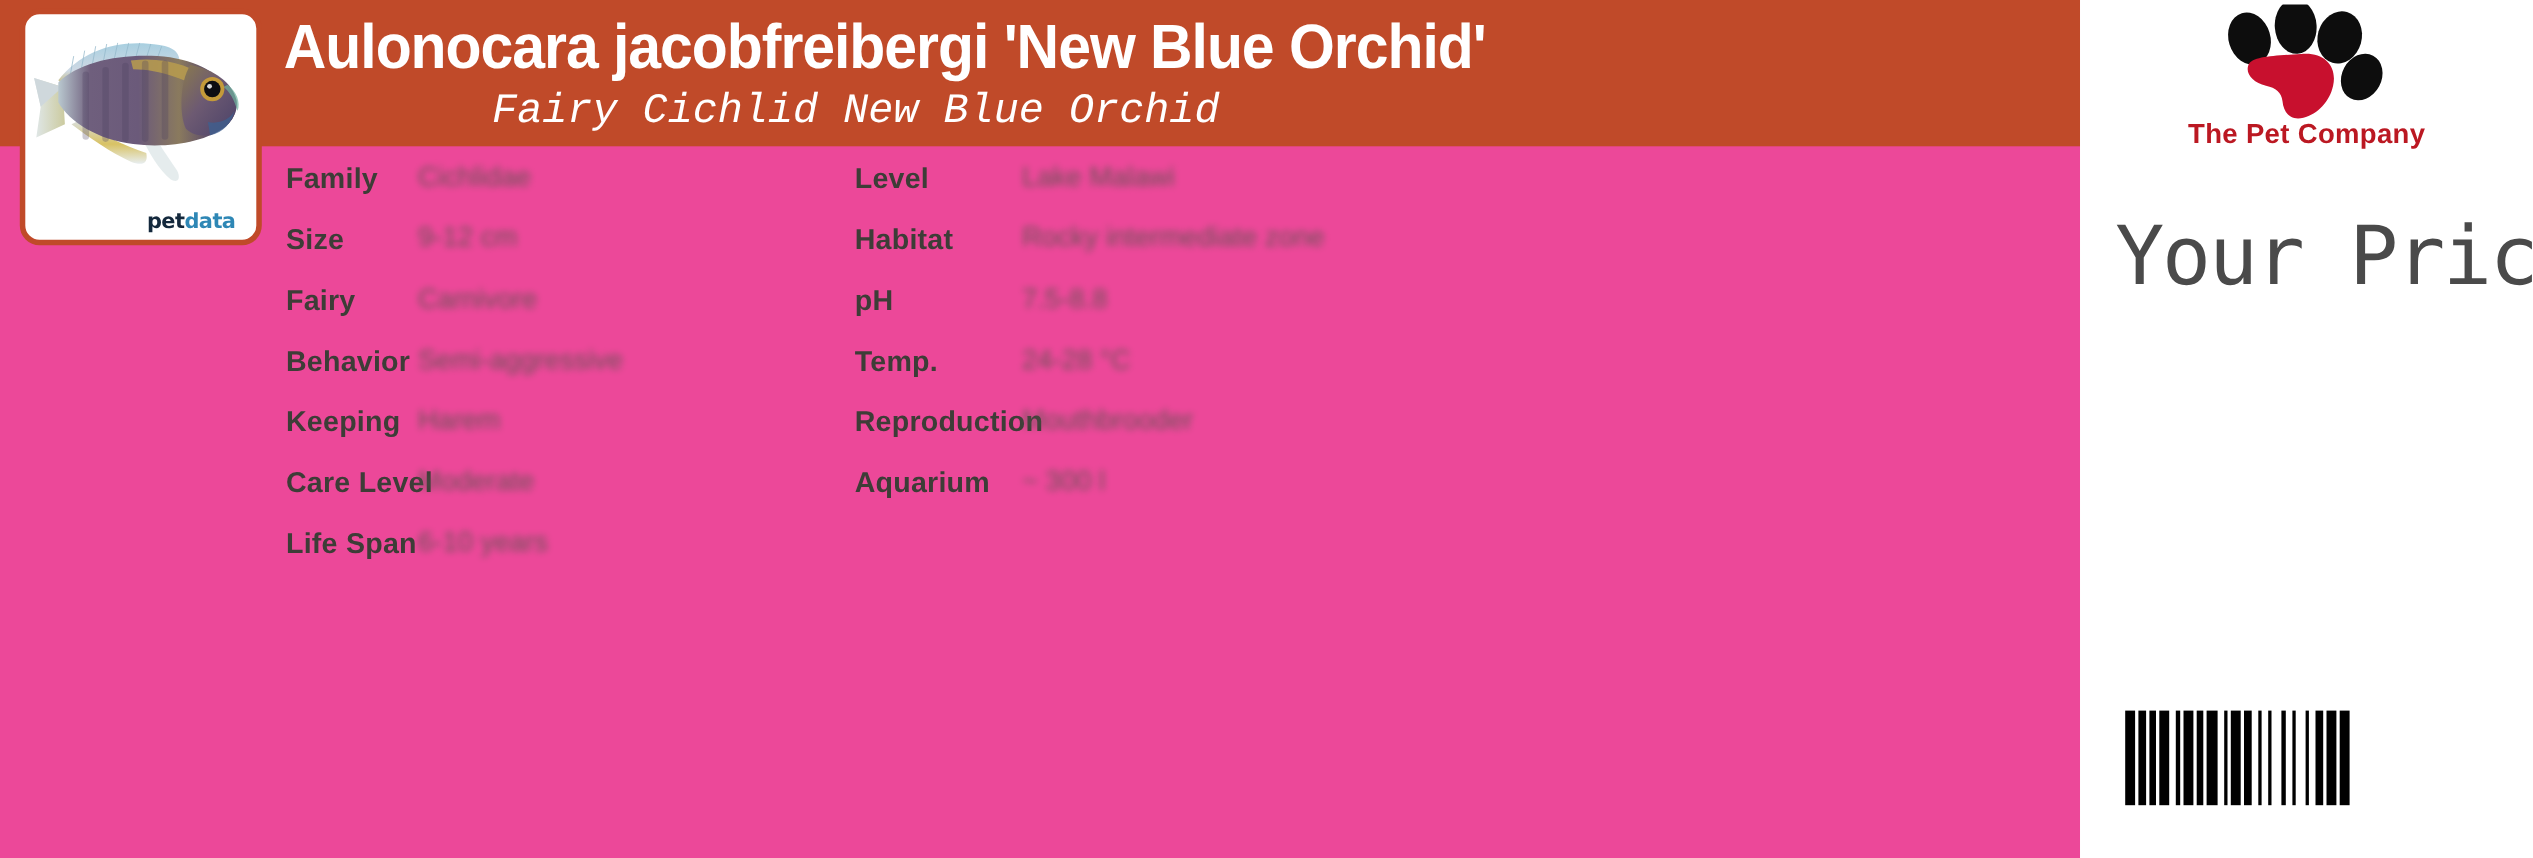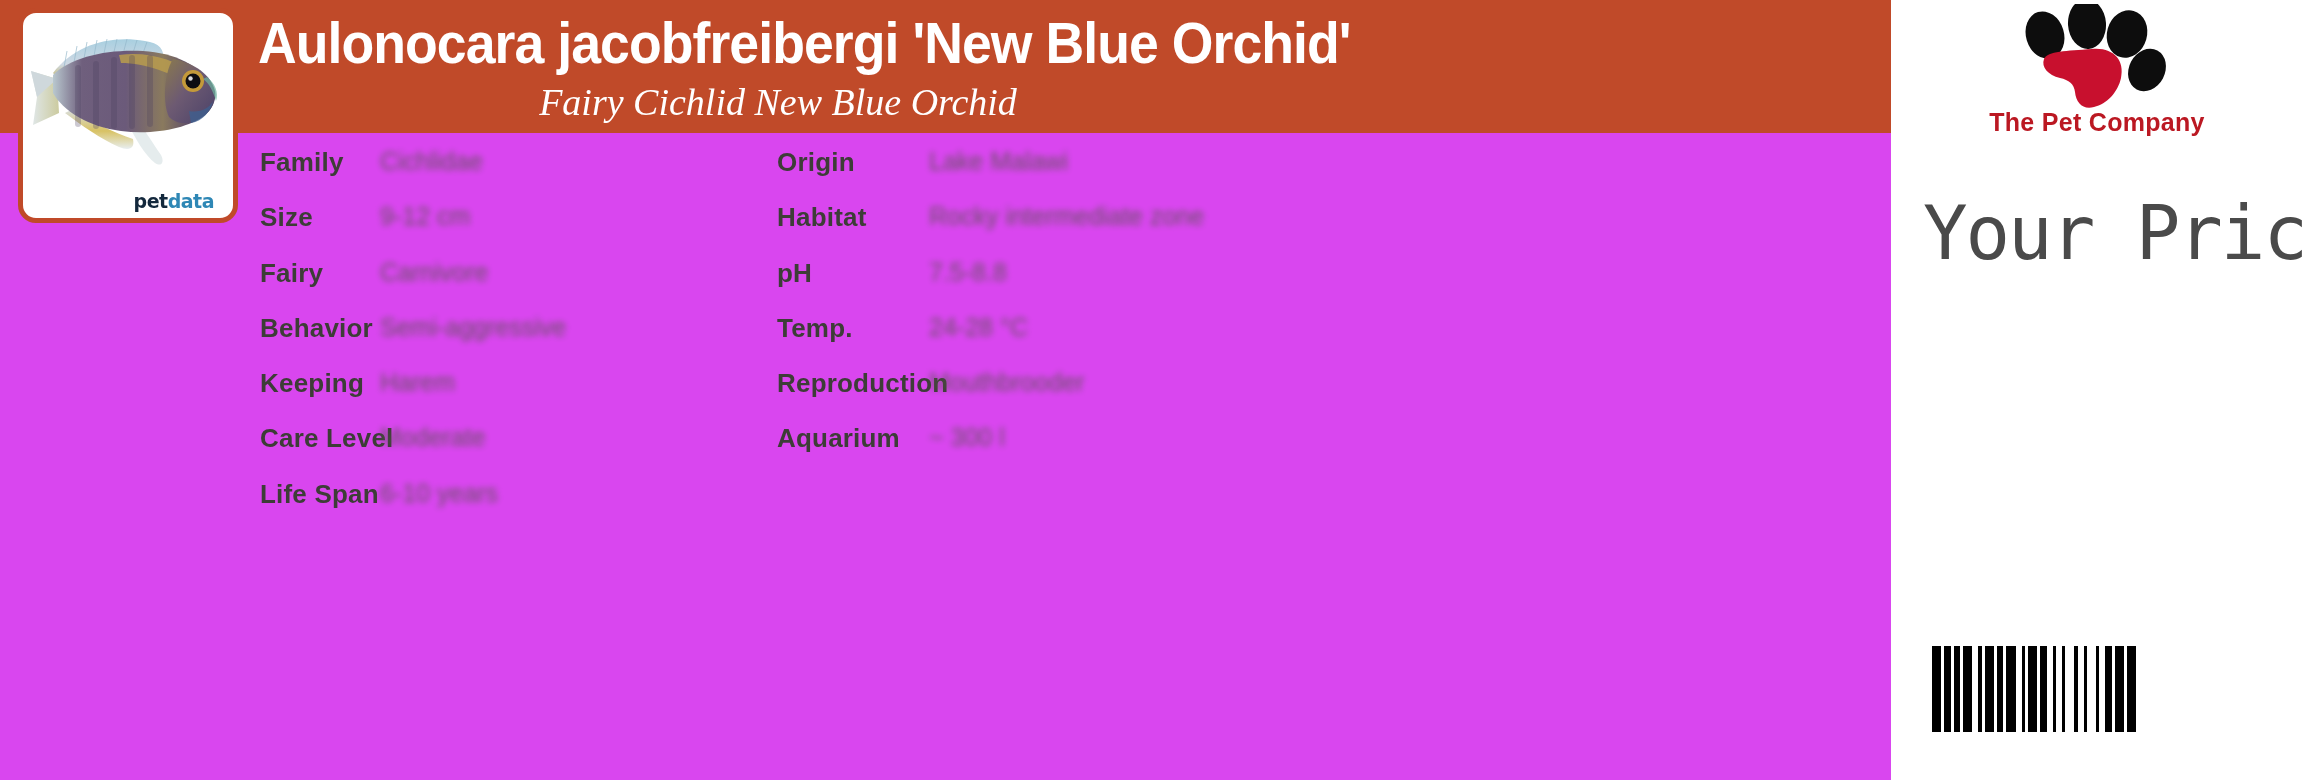--- a/index.html
+++ b/index.html
@@ -12,21 +12,21 @@
   .label-card{
     position:relative;
     width:2303px;height:780px;
     display:flex;
     background:#ffffff;
   }
   
   .main-panel{
     position:relative;
     width:1891px;height:780px;
-    background:#d946ef;
+    background:#ec4899;
     overflow:hidden;
   }
   .header-band{
     position:absolute;
     left:0;top:0;
     width:1891px;height:133px;
     background:#c04a29;
   }
   .header-text{
     position:absolute;
@@ -39,21 +39,21 @@
     font-weight:bold;
     font-size:57px;
     line-height:66px;
     letter-spacing:-1px;
     color:#ffffff;
     white-space:nowrap;
     transform:scaleX(0.94);
     transform-origin:left center;
   }
   .common-name{
-    font-family:Liberation Serif, serif;
+    font-family:Liberation Mono, monospace;
     font-style:italic;
     font-weight:normal;
     font-size:38px;
     line-height:48px;
     color:#ffffff;
     text-align:center;
     width:1040px;
     margin-top:2px;
     white-space:nowrap;
   }
@@ -283,21 +283,21 @@
           <span class="fld-value">Moderate</span>
         </div>
         <div class="row">
           <span class="fld-label">Life Span</span>
           <span class="fld-value">6-10 years</span>
         </div>
       </div>
 
       <div class="col col-right">
         <div class="row">
-          <span class="fld-label">Origin</span>
+          <span class="fld-label">Level</span>
           <span class="fld-value">Lake Malawi</span>
         </div>
         <div class="row">
           <span class="fld-label">Habitat</span>
           <span class="fld-value">Rocky intermediate zone</span>
         </div>
         <div class="row">
           <span class="fld-label">pH</span>
           <span class="fld-value">7.5-8.8</span>
         </div>

